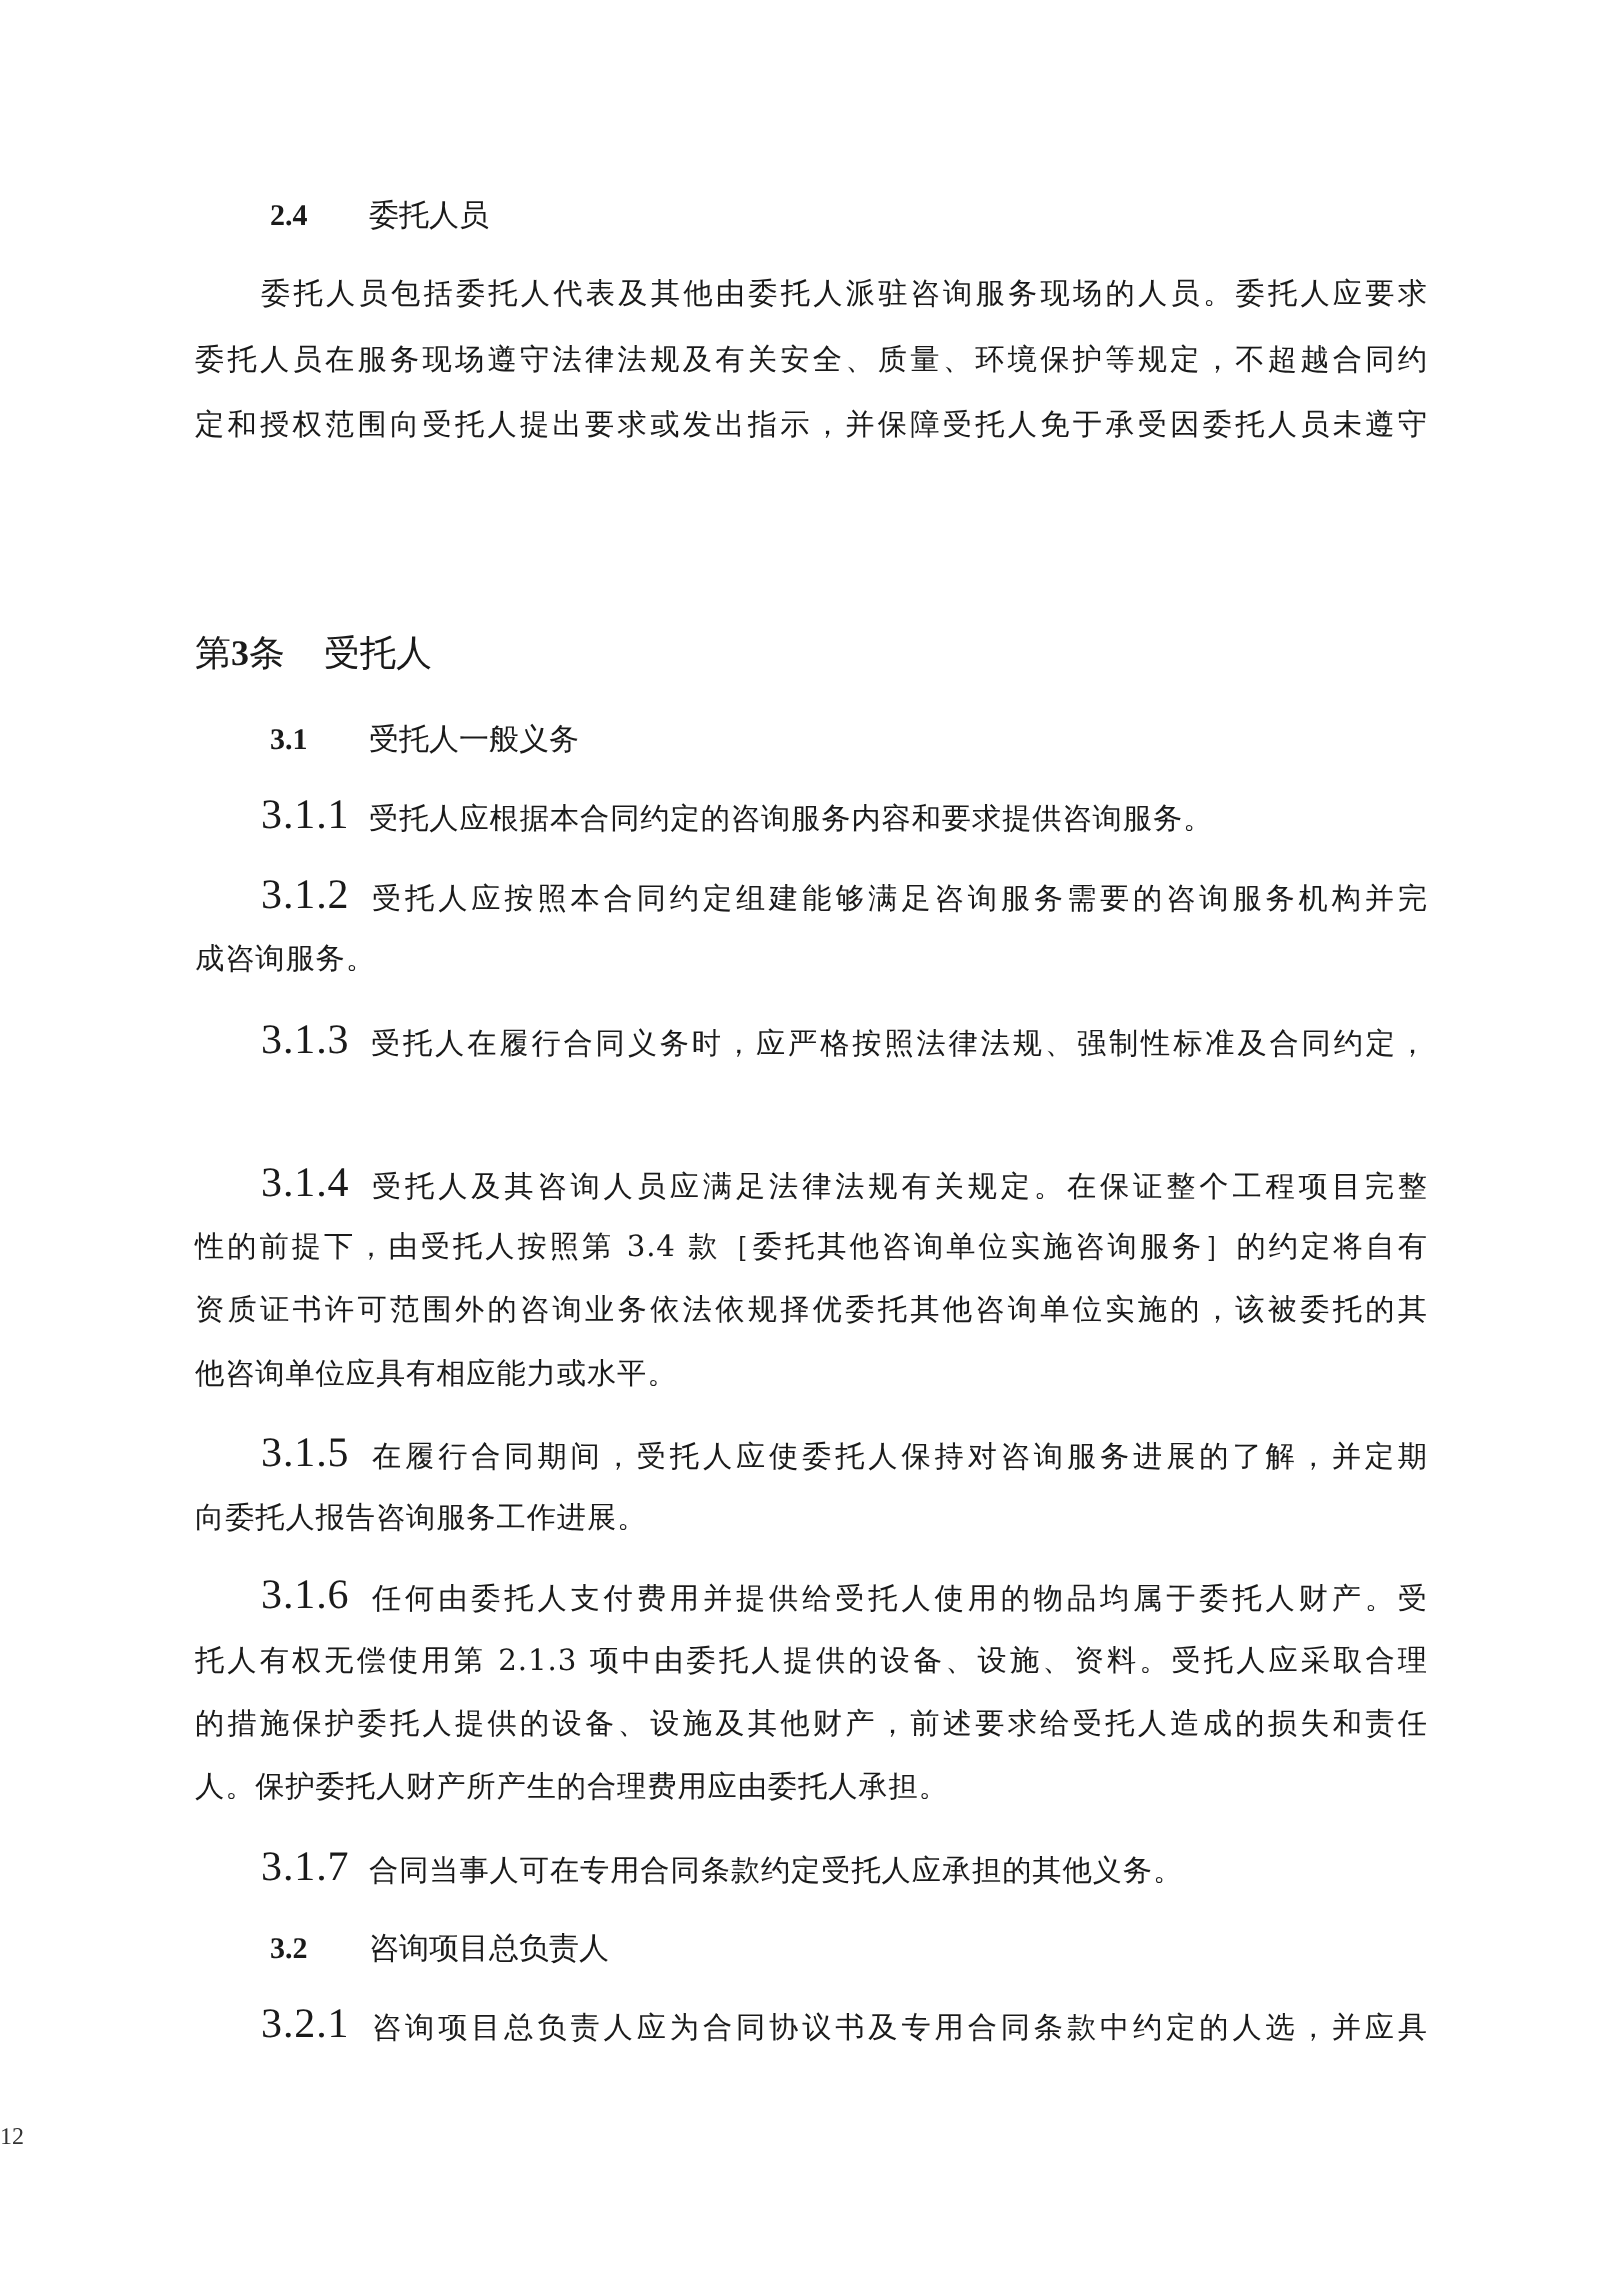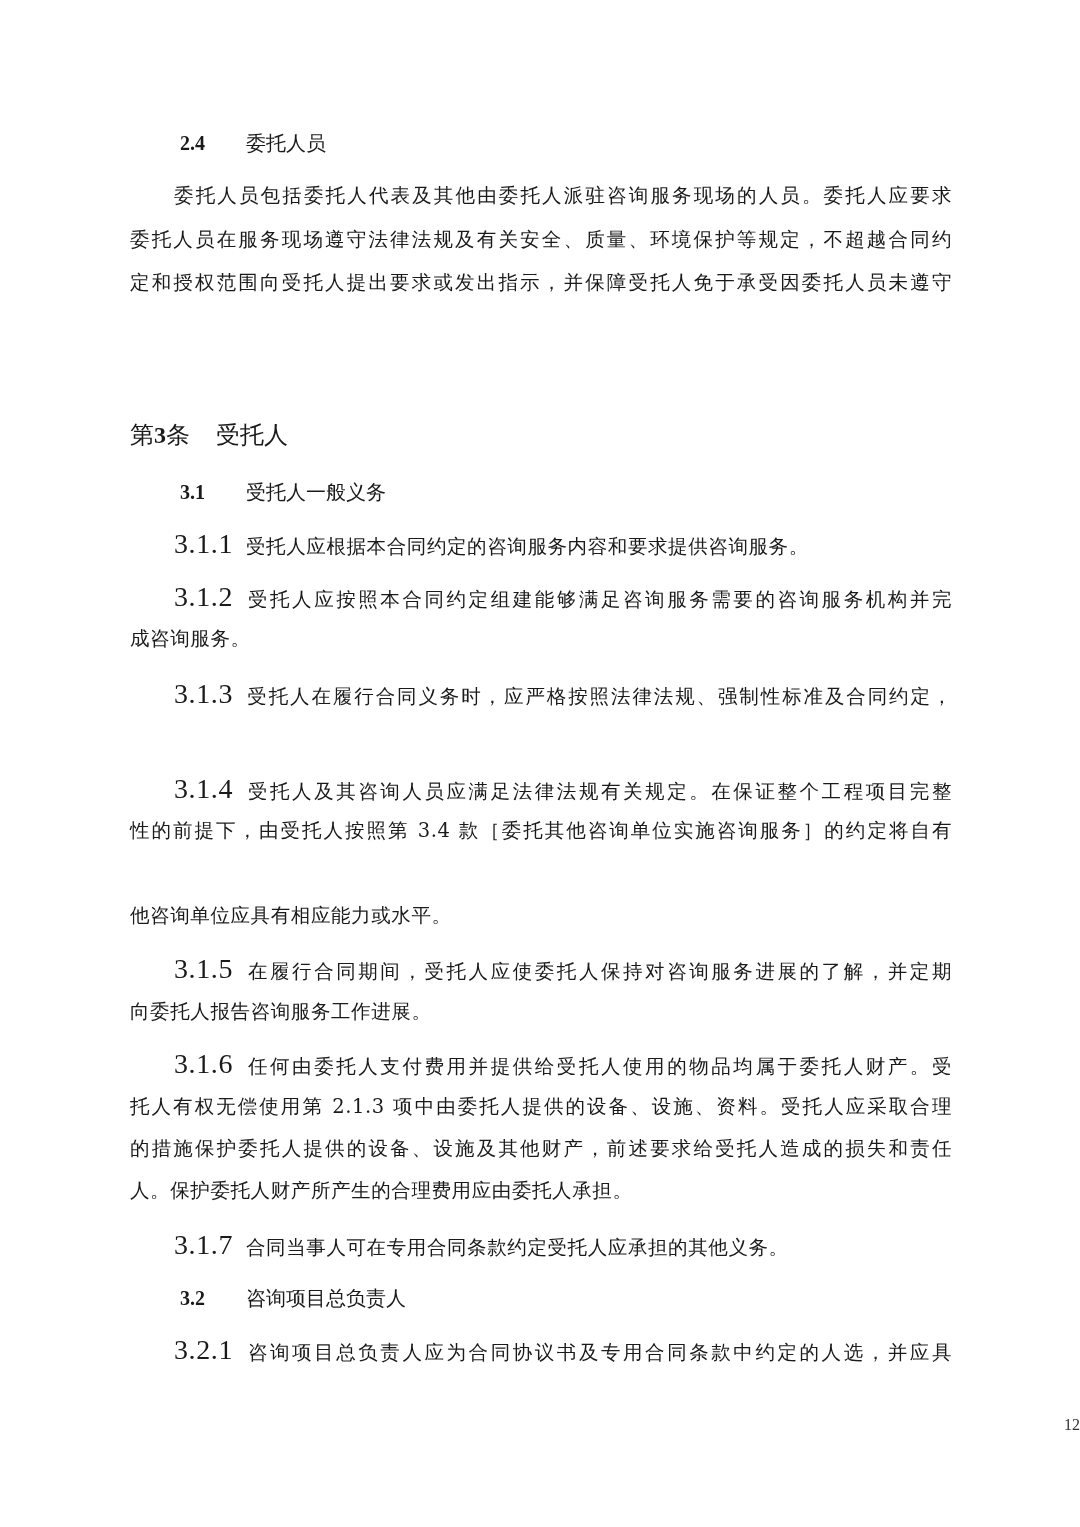--- a/index.html
+++ b/index.html
@@ -9,21 +9,21 @@
   .line { position: absolute; left: 130px; width: 822px; font-size: 19.5px; line-height: 24px;
           white-space: nowrap; letter-spacing: 0.6px; text-align: justify; text-align-last: justify; }
   .line.last { text-align-last: left; }
   .num { font-family: "Liberation Serif", serif; font-size: 20px; display: inline-block; }
   .h2 { position: absolute; left: 180px; font-size: 20px; line-height: 24px; white-space: nowrap; }
   .h2 .num { font-weight: bold; width: 66px; }
   .h1 { position: absolute; left: 130px; font-size: 24px; line-height: 30px; white-space: nowrap; }
   .h1 .num { font-weight: bold; font-size: 24px; }
   .item-num { display: inline-block; width: 72px; font-family: "Liberation Serif", serif; font-size: 28px; }
   .indent { padding-left: 44px; width: 778px; }
-  .pagenum { position: absolute; top: 1416px; left: 0; width: 1080px; text-align: right;
+  .pagenum { position: absolute; top: 1416px; left: 0; width: 1080px; text-align: left;
              font-family: "Liberation Serif", serif; font-size: 16px; color: #333; }
 </style>
 </head>
 <body>
 
 <div class="page">
 
   <div class="h2" style="top:131px;">
     <span class="num">2.4</span><span>委托人员</span>
   </div>
@@ -49,20 +49,21 @@
   <div class="line last" style="top:627px;">成咨询服务。</div>
 
   <div class="line indent" style="top:682px;">
     <span class="item-num">3.1.3</span><span>受托人在履行合同义务时，应严格按照法律法规、强制性标准及合同约定，</span>
   </div>
 
   <div class="line indent" style="top:777px;">
     <span class="item-num">3.1.4</span><span>受托人及其咨询人员应满足法律法规有关规定。在保证整个工程项目完整</span>
   </div>
   <div class="line" style="top:819px;">性的前提下，由受托人按照第 3.4 款［委托其他咨询单位实施咨询服务］的约定将自有</div>
+  <div class="line" style="top:861px;">资质证书许可范围外的咨询业务依法依规择优委托其他咨询单位实施的，该被委托的其</div>
   <div class="line last" style="top:904px;">他咨询单位应具有相应能力或水平。</div>
 
   <div class="line indent" style="top:957px;">
     <span class="item-num">3.1.5</span><span>在履行合同期间，受托人应使委托人保持对咨询服务进展的了解，并定期</span>
   </div>
   <div class="line last" style="top:1000px;">向委托人报告咨询服务工作进展。</div>
 
   <div class="line indent" style="top:1052px;">
     <span class="item-num">3.1.6</span><span>任何由委托人支付费用并提供给受托人使用的物品均属于委托人财产。受</span>
   </div>

